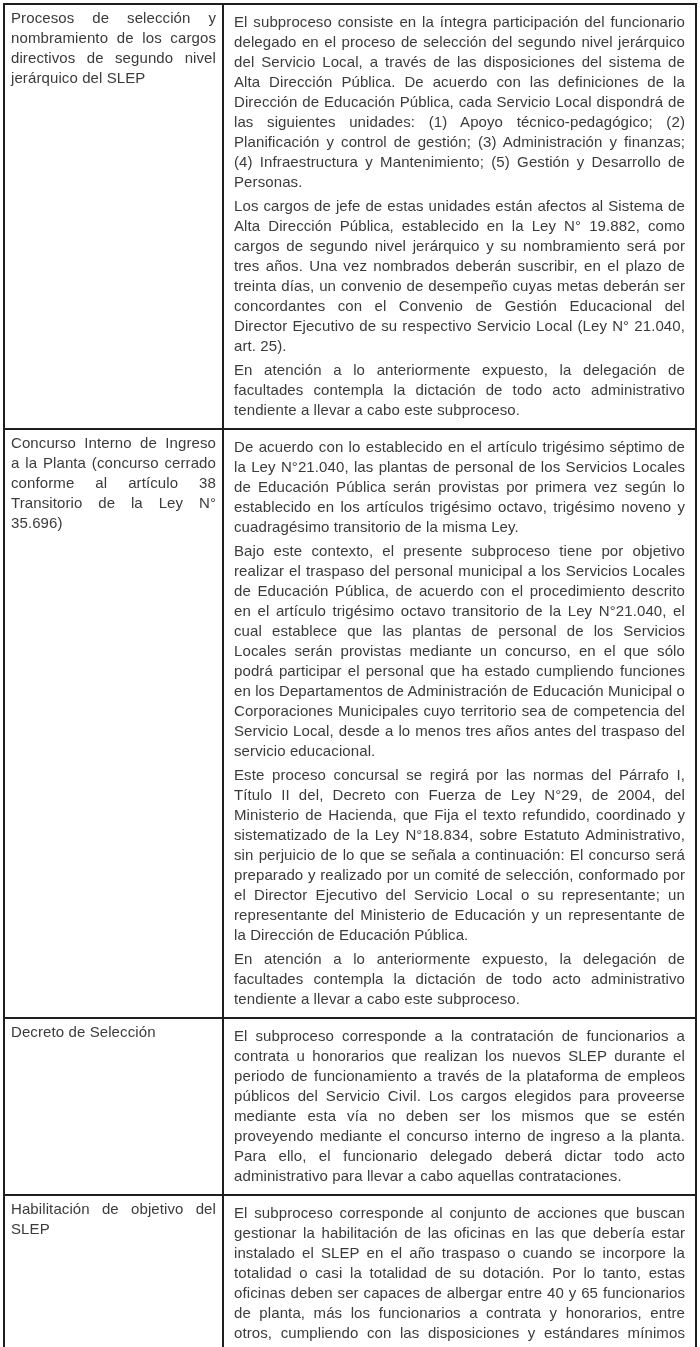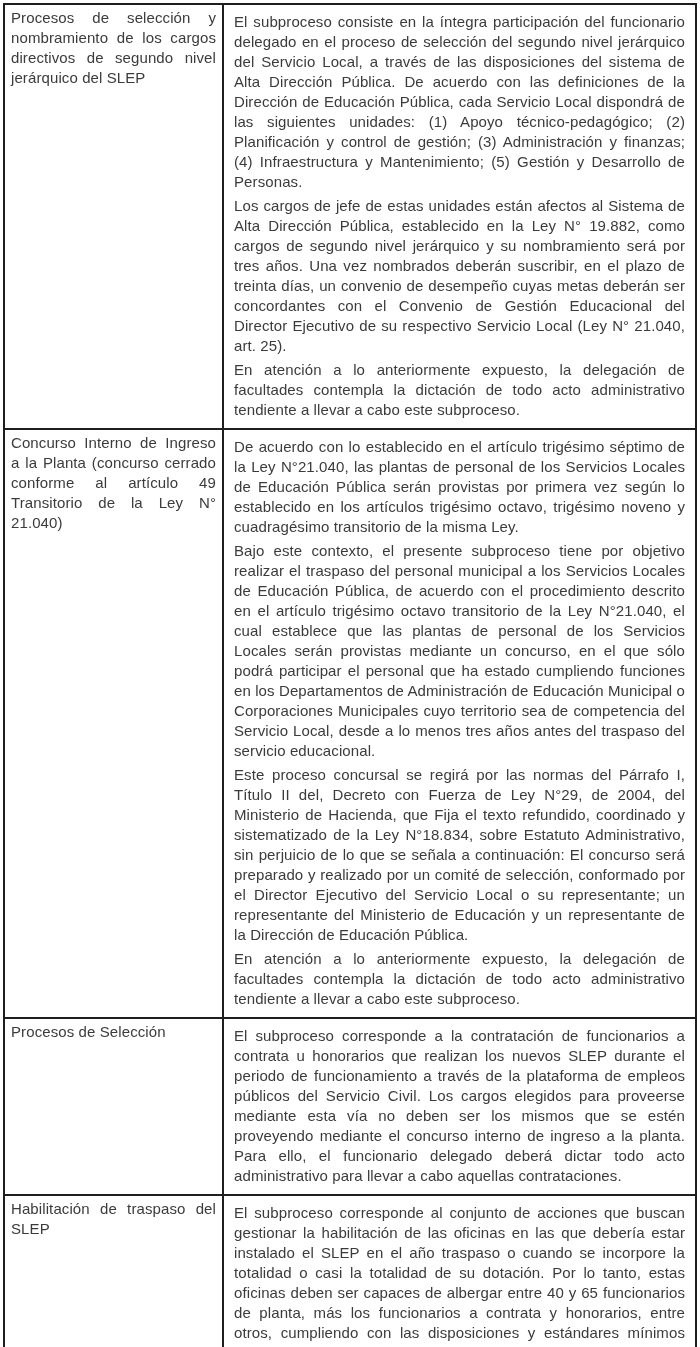--- a/index.html
+++ b/index.html
@@ -59,40 +59,40 @@
           <div class="title-text">Procesos de selección y nombramiento de los cargos directivos de segundo nivel jerárquico del SLEP</div>
         </td>
         <td class="desc-cell">
           <p>El subproceso consiste en la íntegra participación del funcionario delegado en el proceso de selección del segundo nivel jerárquico del Servicio Local, a través de las disposiciones del sistema de Alta Dirección Pública.  De acuerdo con las definiciones de la Dirección de Educación Pública, cada Servicio Local dispondrá de las siguientes unidades: (1) Apoyo técnico-pedagógico; (2) Planificación y control de gestión; (3) Administración y finanzas; (4) Infraestructura y Mantenimiento; (5) Gestión y Desarrollo de Personas.</p>
           <p>Los cargos de jefe de estas unidades están afectos al Sistema de Alta Dirección Pública, establecido en la Ley N° 19.882, como cargos de segundo nivel jerárquico y su nombramiento será por tres años. Una vez nombrados deberán suscribir, en el plazo de treinta días, un convenio de desempeño cuyas metas deberán ser concordantes con el Convenio de Gestión Educacional del Director Ejecutivo de su respectivo Servicio Local (Ley N° 21.040, art. 25).</p>
           <p>En atención a lo anteriormente expuesto, la delegación de facultades contempla la dictación de todo acto administrativo tendiente a llevar a cabo este subproceso.</p>
         </td>
       </tr>
       <tr style="height:558px;">
         <td class="title-cell">
-          <div class="title-text">Concurso Interno de Ingreso a la Planta (concurso cerrado conforme al artículo 49 Transitorio de la Ley N° 21.040)</div>
+          <div class="title-text">Concurso Interno de Ingreso a la Planta (concurso cerrado conforme al artículo 38 Transitorio de la Ley N° 35.696)</div>
         </td>
         <td class="desc-cell">
           <p>De acuerdo con lo establecido en el artículo trigésimo séptimo de la Ley N°21.040, las plantas de personal de los Servicios Locales de Educación Pública serán provistas por primera vez según lo establecido en los artículos trigésimo octavo, trigésimo noveno y cuadragésimo transitorio de la misma Ley.</p>
           <p>Bajo este contexto, el presente subproceso tiene por objetivo realizar el traspaso del personal municipal a los Servicios Locales de Educación Pública, de acuerdo con el procedimiento descrito en el artículo trigésimo octavo transitorio de la Ley N°21.040, el cual establece que las plantas de personal de los Servicios Locales serán provistas mediante un concurso, en el que sólo podrá participar el personal que ha estado cumpliendo funciones en los Departamentos de Administración de Educación Municipal o Corporaciones Municipales cuyo territorio sea de competencia del Servicio Local, desde a lo menos tres años antes del traspaso del servicio educacional.</p>
           <p>Este proceso concursal se regirá por las normas del Párrafo I, Título II del, Decreto con Fuerza de Ley N°29, de 2004, del Ministerio de Hacienda, que Fija el texto refundido, coordinado y sistematizado de la Ley N°18.834, sobre Estatuto Administrativo, sin perjuicio de lo que se señala a continuación: El concurso será preparado y realizado por un comité de selección, conformado por el Director Ejecutivo del Servicio Local o su representante; un representante del Ministerio de Educación y un representante de la Dirección de Educación Pública.</p>
           <p>En atención a lo anteriormente expuesto, la delegación de facultades contempla la dictación de todo acto administrativo tendiente a llevar a cabo este subproceso.</p>
         </td>
       </tr>
       <tr style="height:160px;">
         <td class="title-cell">
-          <div class="title-text">Procesos de Selección</div>
+          <div class="title-text">Decreto de Selección</div>
         </td>
         <td class="desc-cell">
           <p>El subproceso corresponde a la contratación de funcionarios a contrata u honorarios que realizan los nuevos SLEP durante el periodo de funcionamiento a través de la plataforma de empleos públicos del Servicio Civil. Los cargos elegidos para proveerse mediante esta vía no deben ser los mismos que se estén proveyendo mediante el concurso interno de ingreso a la planta.  Para ello, el funcionario delegado deberá dictar todo acto administrativo para llevar a cabo aquellas contrataciones.</p>
         </td>
       </tr>
       <tr>
         <td class="title-cell">
-          <div class="title-text">Habilitación de traspaso del SLEP</div>
+          <div class="title-text">Habilitación de objetivo del SLEP</div>
         </td>
         <td class="desc-cell">
           <p>El subproceso corresponde al conjunto de acciones que buscan gestionar la habilitación de las oficinas en las que debería estar instalado el SLEP en el año traspaso o cuando se incorpore la totalidad o casi la totalidad de su dotación. Por lo tanto, estas oficinas deben ser capaces de albergar entre 40 y 65 funcionarios de planta, más los funcionarios a contrata y honorarios, entre otros, cumpliendo con las disposiciones y estándares mínimos exigidos por el Estado y con una conexión estable a redes de telefonía fija, móvil e internet.  En ese sentido, la delegación de funciones tiene por objeto el dictar todos los actos administrativos para la óptima habilitación de las oficinas del Servicio, así como la suscripción de contratos de arrendamiento y/o prestación de servicios.</p>
         </td>
       </tr>
     </tbody>
   </table>
 </div>
 
 </body></html>

